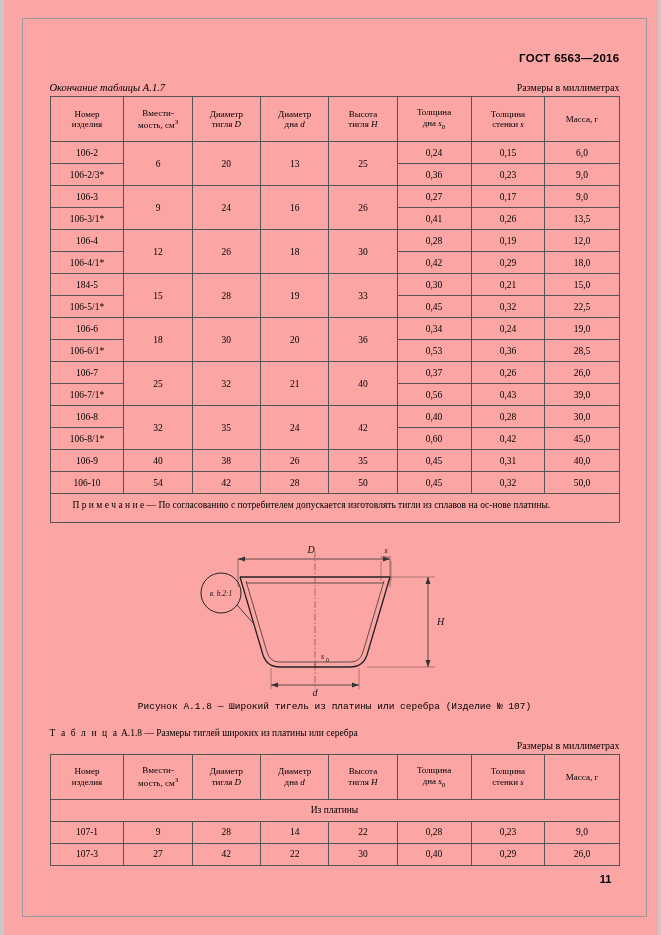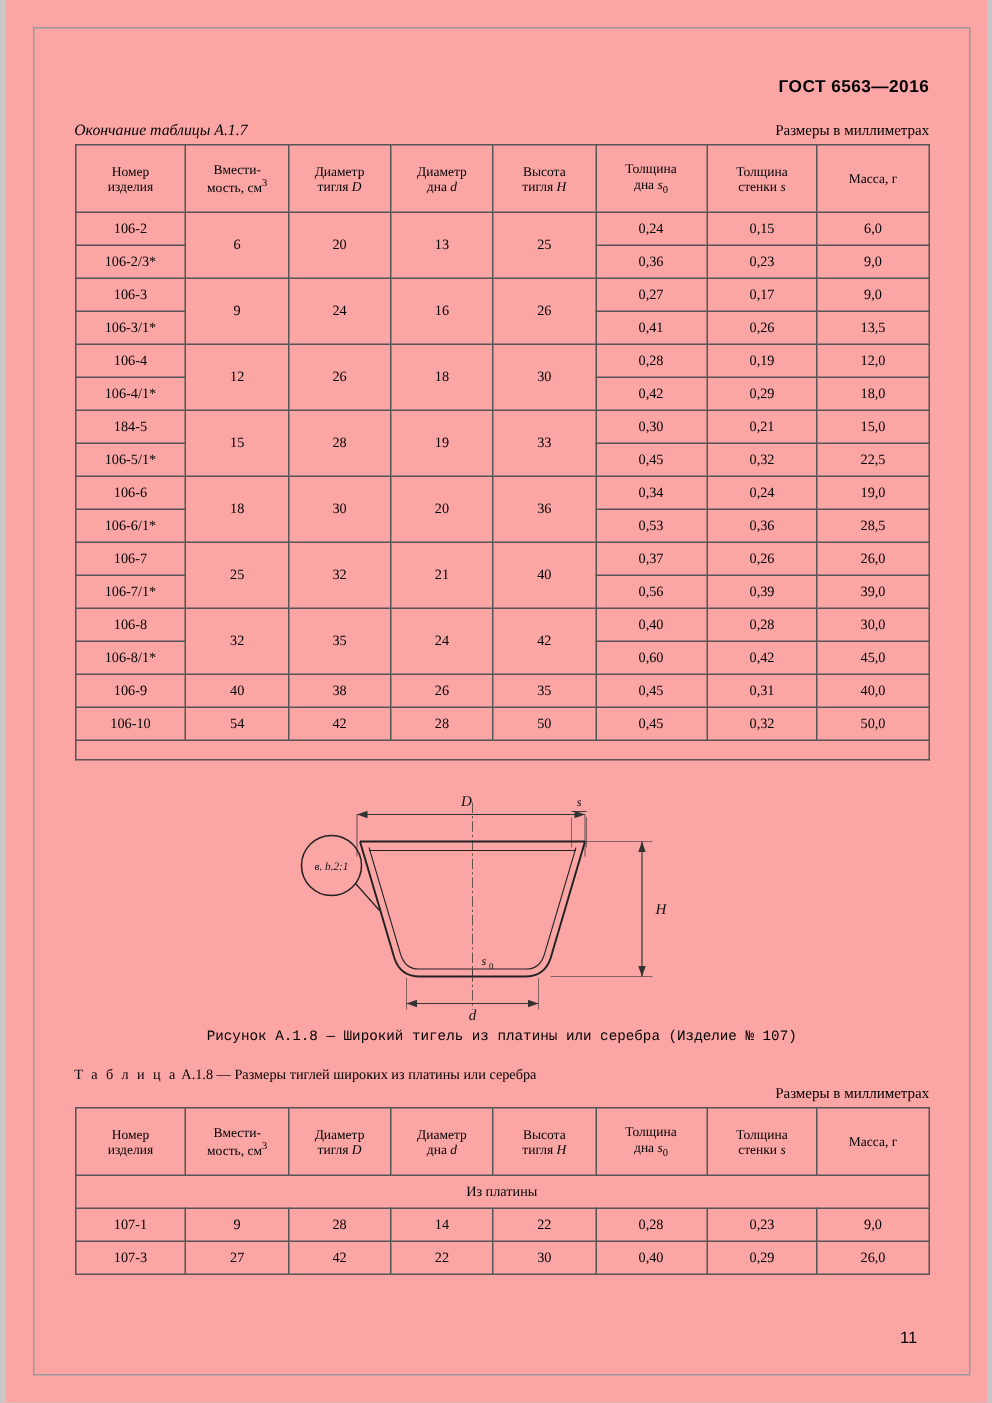--- a/index.html
+++ b/index.html
@@ -112,23 +112,23 @@
     margin-bottom: 3px;
   }
   .section-row td {
     height: 17px;
     font-size: 9.5px;
     margin-top: 12px;
   }
   .page-num {
     position: absolute;
     right: 46px;
-    bottom: 37px;
+    bottom: 50px;
     font-family: "Liberation Sans", sans-serif;
-    font-weight: normal;
+    font-weight: bold;
     font-size: 11px;
   }
 </style>
 </head>
 <body>
 
 <div class="page">
   <div class="frame"></div>
 
   <div class="content">
@@ -255,21 +255,21 @@
           <td rowspan="2">32</td>
           <td rowspan="2">21</td>
           <td rowspan="2">40</td>
           <td>0,37</td>
           <td>0,26</td>
           <td>26,0</td>
         </tr>
         <tr>
           <td>106-7/1*</td>
           <td>0,56</td>
-          <td>0,39</td>
+          <td>0,43</td>
           <td>39,0</td>
         </tr>
 
         <tr>
           <td>106-8</td>
           <td rowspan="2">32</td>
           <td rowspan="2">35</td>
           <td rowspan="2">24</td>
           <td rowspan="2">42</td>
           <td>0,40</td>
@@ -300,20 +300,21 @@
           <td>28</td>
           <td>50</td>
           <td>0,45</td>
           <td>0,32</td>
           <td>50,0</td>
         </tr>
       </tbody>
     </table>
 
     <div class="note-box">
+      <p class="note-indent"><span>П р и м е ч а н и е</span> <span>— По согласованию с потребителем допускается изготовлять тигли из сплавов на ос-нове платины.</span></p>
     </div>
 
     <div class="fig-wrap">
       <svg width="380" height="160" viewBox="0 0 380 160">
 
         <line x1="93" y1="22" x2="245" y2="22" stroke="#333" stroke-width="0.8"></line>
         <path d="M93,22 l7,-2.5 v5 z" fill="#333"></path>
         <path d="M245,22 l-7,-2.5 v5 z" fill="#333"></path>
         <text x="166" y="16" font-family="Liberation Serif, serif" font-size="10" font-style="italic" text-anchor="middle" fill="#111">D</text>
 

